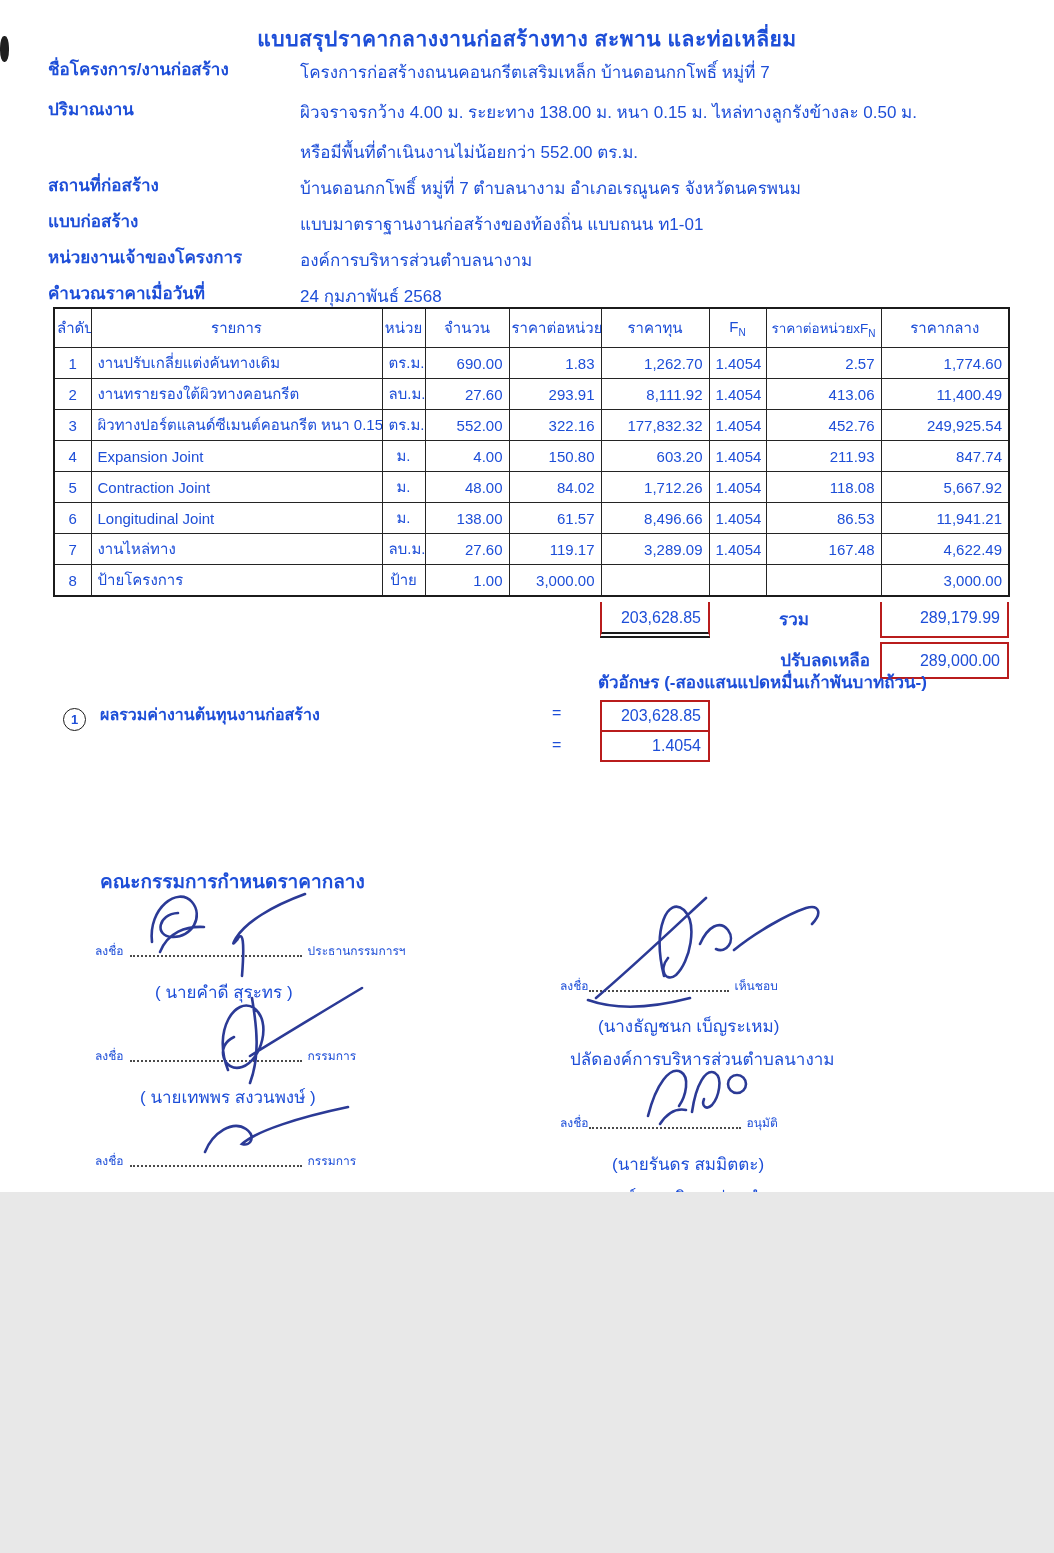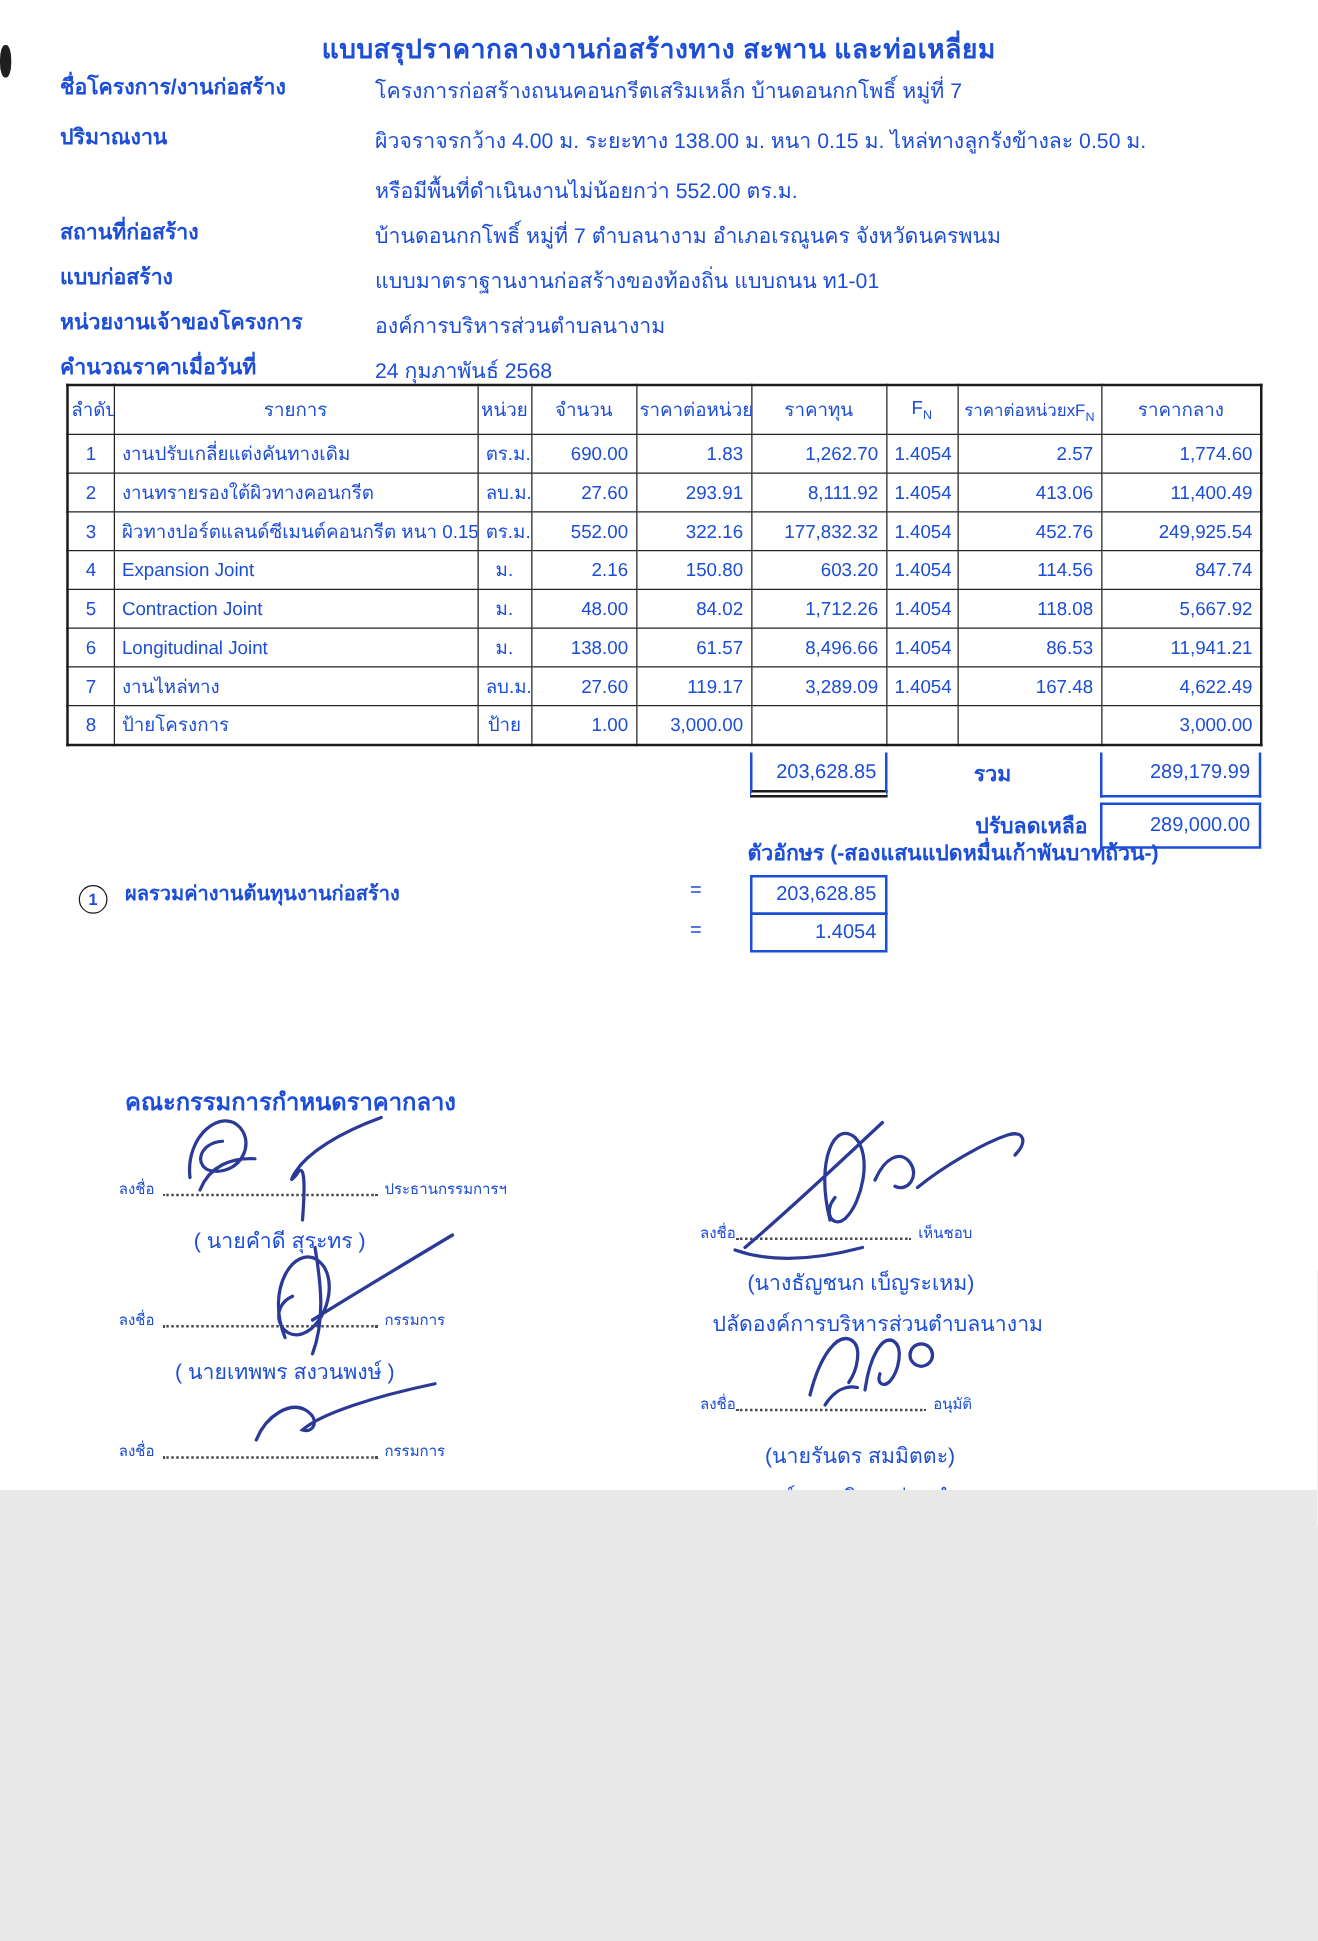--- a/index.html
+++ b/index.html
@@ -19,21 +19,21 @@
   table.cost th,table.cost td{border:1.6px solid #242424;overflow:hidden;white-space:nowrap;}
   table.cost th{height:38px;font-weight:normal;font-size:15px;text-align:center;padding:0 2px;}
   table.cost th.small{font-size:13.5px;}
   table.cost td{height:30px;padding:0 6px;}
   td.c{text-align:center;padding:0 2px;}
   td.l{text-align:left;}
   td.r{text-align:right;}
   sub.fn{font-size:10px;}
 
   .abs{position:absolute;}
-  .numbox{position:absolute;border:2px solid #1d4ed8;font-size:16px;
+  .numbox{position:absolute;border:2px solid #b91c1c;font-size:16px;
     text-align:right;padding-right:7px;box-sizing:border-box;}
   .box-costsum{left:600px;top:602px;width:110px;height:36px;line-height:32px;
     border-top:none;border-bottom:6px double #1b1b1b;}
   .box-grand{left:880px;top:602px;width:129px;height:36px;line-height:32px;border-top:none;border-width:2.5px;}
   .box-adjust{left:880px;top:642px;width:129px;height:37px;line-height:33px;border-width:2.5px;}
   .lbl-sum{left:710px;top:602px;width:168px;height:36px;line-height:36px;
     text-align:center;font-weight:bold;font-size:17px;}
   .lbl-adjust{left:680px;top:642px;width:190px;height:37px;line-height:37px;
     text-align:right;font-weight:bold;font-size:17px;}
   .text-amount{left:598px;top:668px;font-weight:bold;font-size:17px;}
@@ -141,25 +141,25 @@
           <td class="r">322.16</td>
           <td class="r">177,832.32</td>
           <td class="r">1.4054</td>
           <td class="r">452.76</td>
           <td class="r">249,925.54</td>
         </tr>
         <tr>
           <td class="c">4</td>
           <td class="l">Expansion  Joint</td>
           <td class="c">ม.</td>
-          <td class="r">2.16</td>
+          <td class="r">4.00</td>
           <td class="r">150.80</td>
           <td class="r">603.20</td>
           <td class="r">1.4054</td>
-          <td class="r">114.56</td>
+          <td class="r">211.93</td>
           <td class="r">847.74</td>
         </tr>
         <tr>
           <td class="c">5</td>
           <td class="l">Contraction  Joint</td>
           <td class="c">ม.</td>
           <td class="r">48.00</td>
           <td class="r">84.02</td>
           <td class="r">1,712.26</td>
           <td class="r">1.4054</td>

